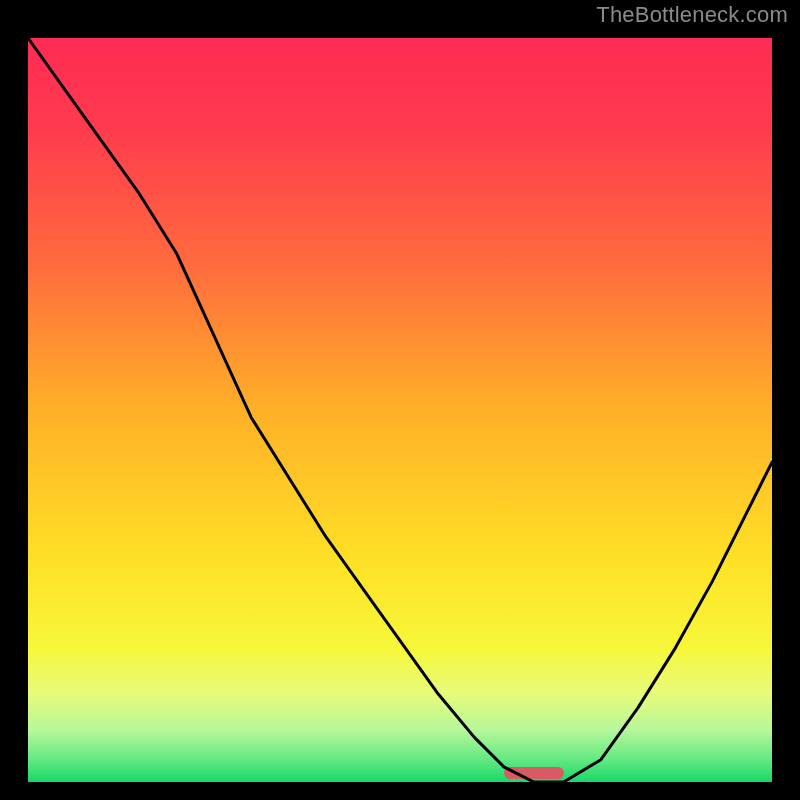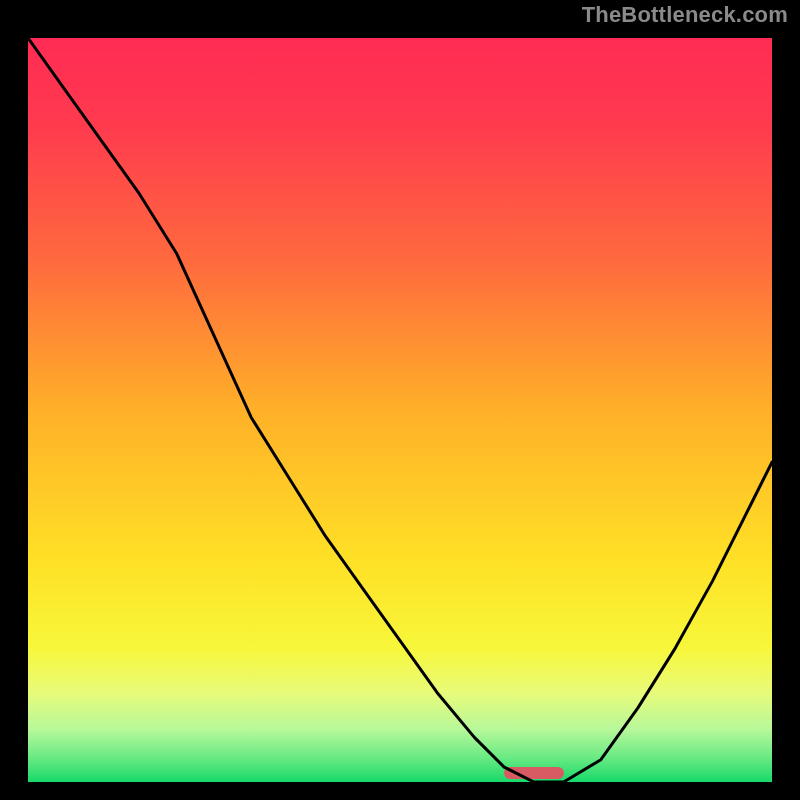--- a/index.html
+++ b/index.html
@@ -41,21 +41,21 @@
     position: absolute;
     height: 12px;
     border-radius: 6px;
   }
   .watermark {
     position: absolute;
     top: 2px;
     right: 12px;
     font-family: Arial, Helvetica, sans-serif;
     font-size: 22px;
-    font-weight: 700;
+    font-weight: 400;
     color: #8a8a8a;
     letter-spacing: 0.2px;
   }
 </style>
 </head>
 <body>
 
 <div class="watermark">TheBottleneck.com</div>
 
 <div class="frame">

